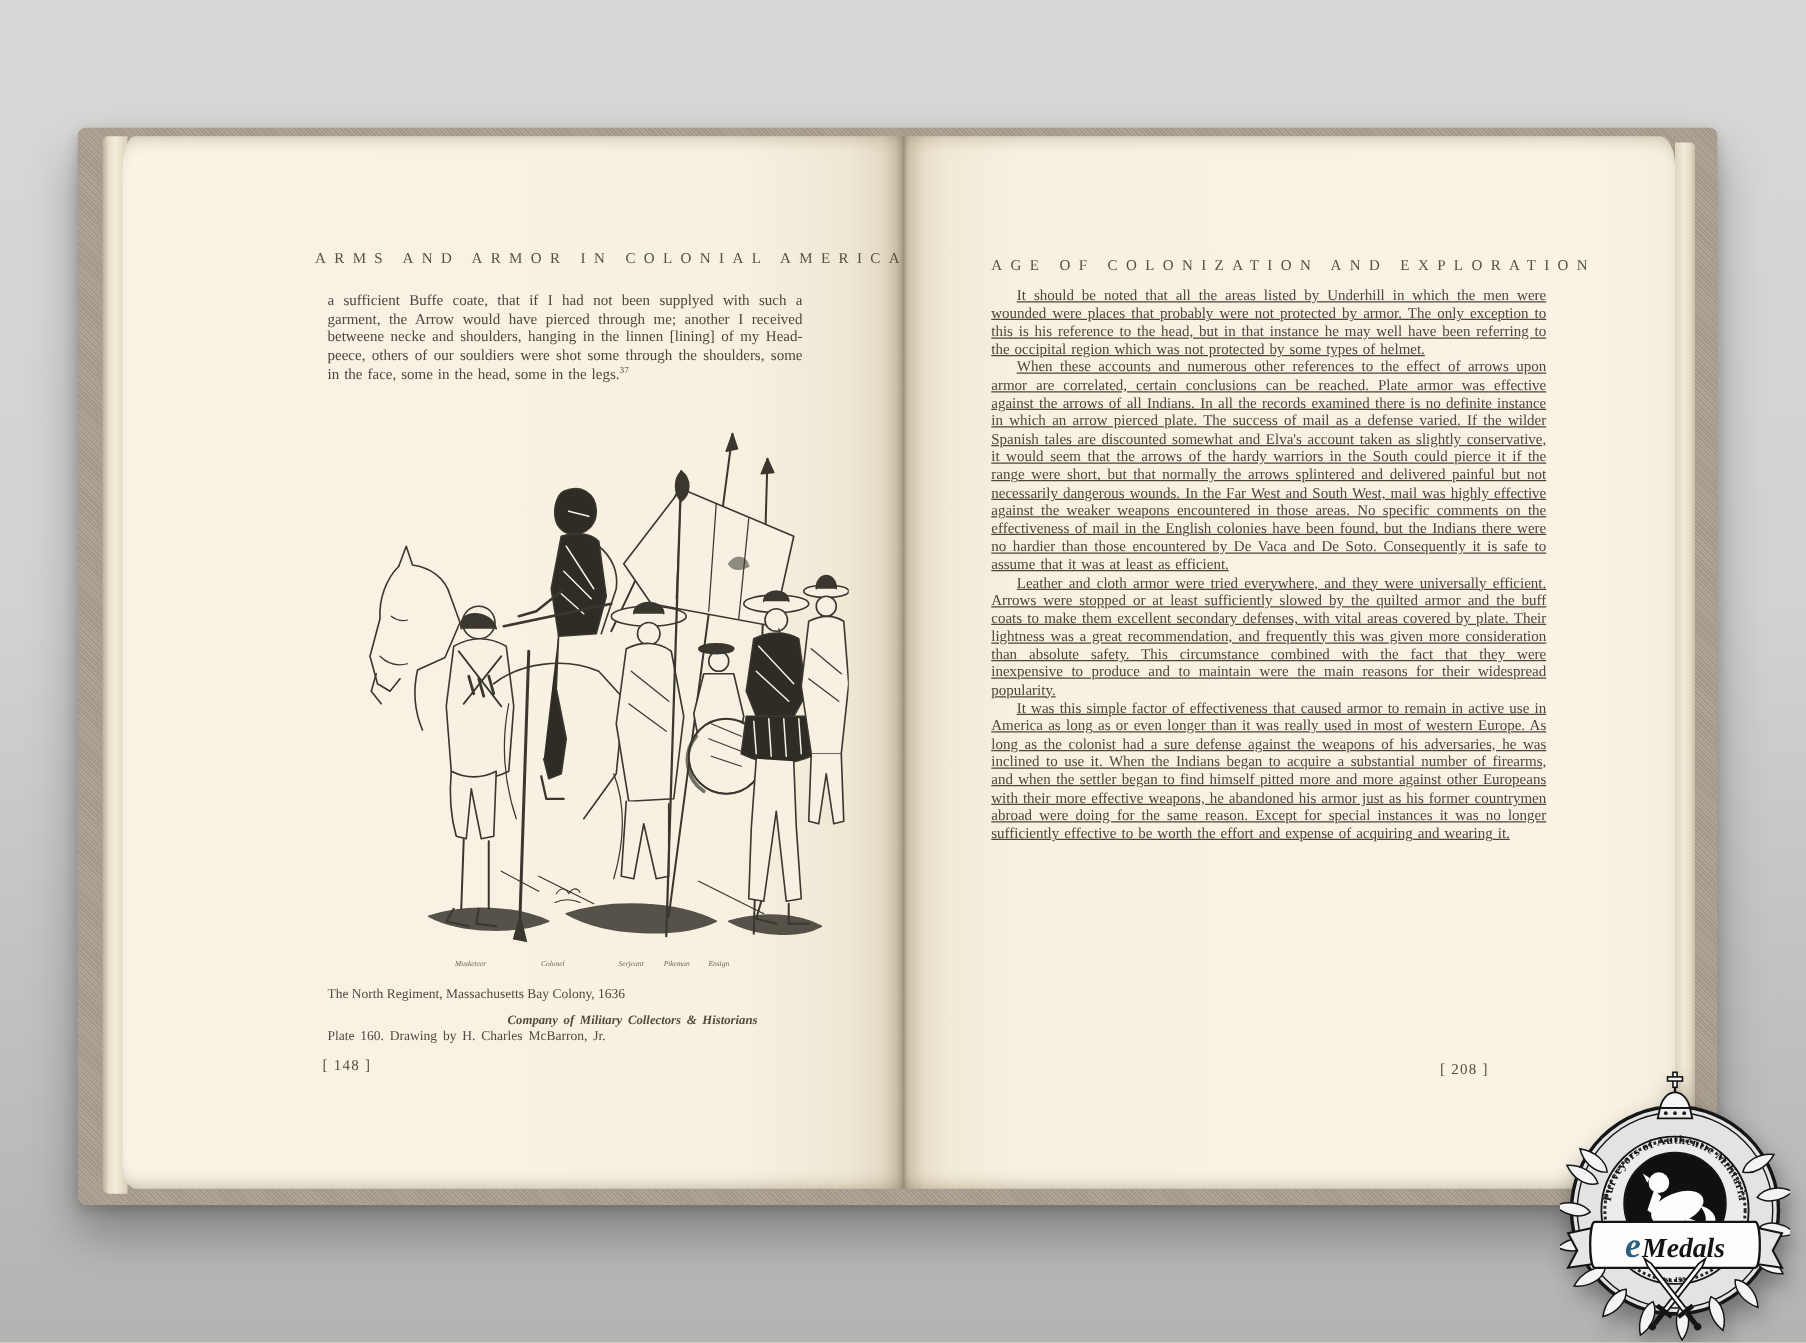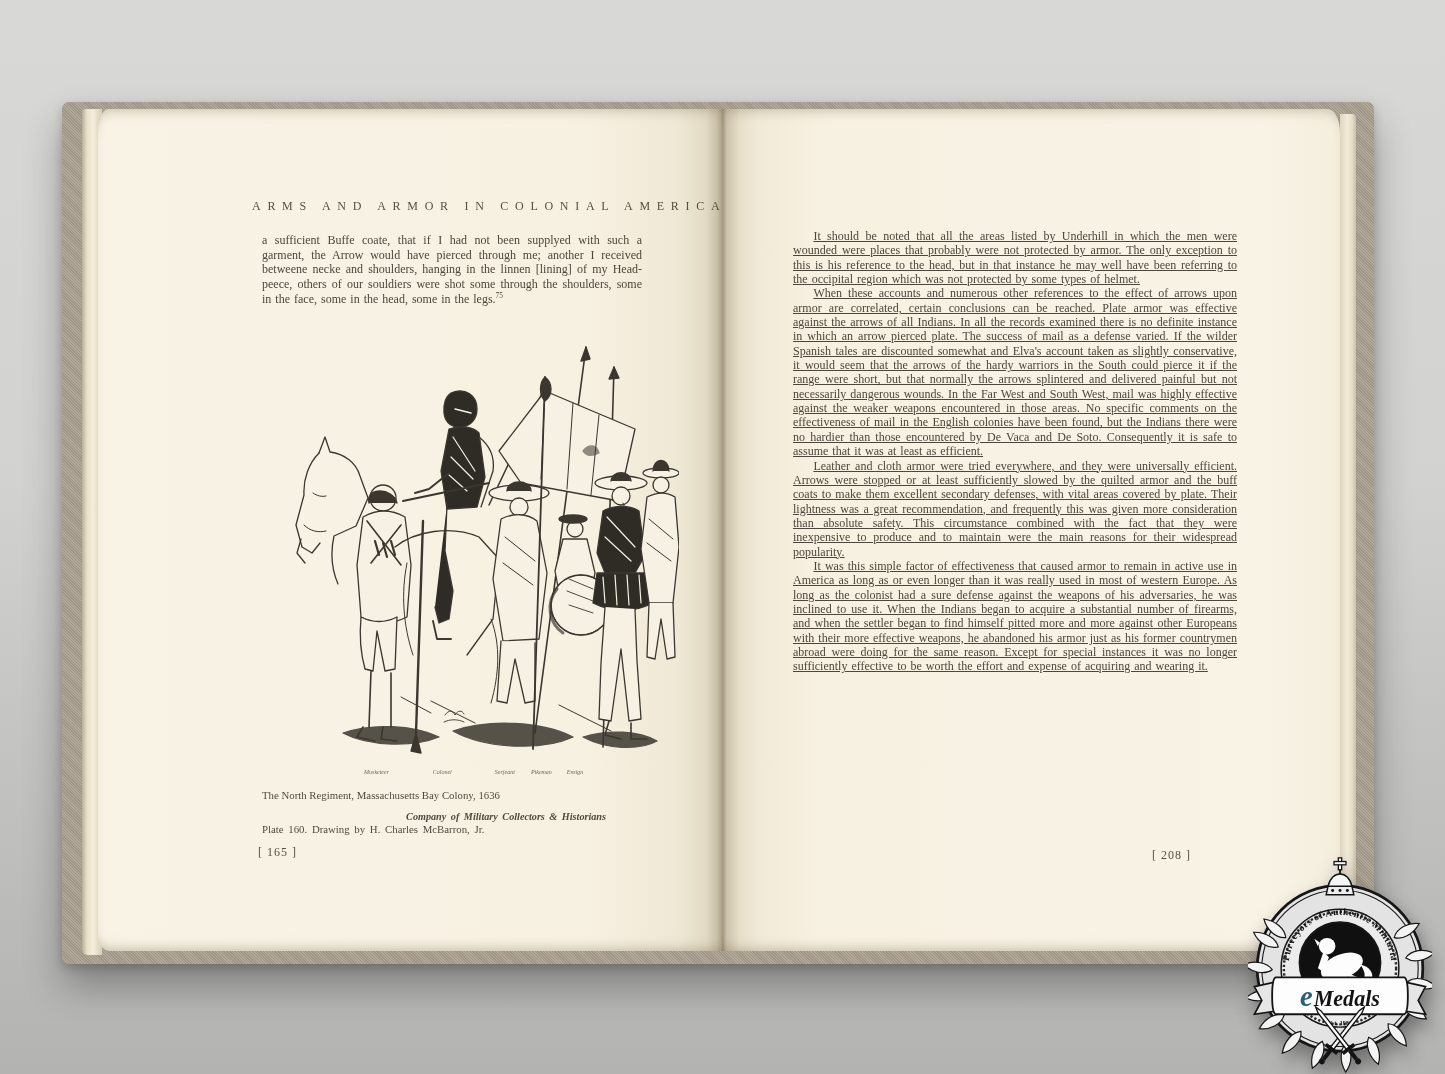--- a/index.html
+++ b/index.html
@@ -77,21 +77,21 @@
     <div class="stack-left"></div>
     <div class="stack-right"></div>
     <div class="page left"></div>
     <div class="page right"></div>
     <div class="gutter"></div>
   </div>
 
   <div class="txt running-head" style="left:252px;top:199px;width:400px;">ARMS AND ARMOR IN COLONIAL AMERICA</div>
 
   <div class="txt bodytext lbody" style="left:262px;top:233px;width:380px;">
-    <p class="noindent"><span>a sufficient Buffe coate, that if I had not been supplyed with such a garment, the Arrow would have pierced through me; another I received betweene necke and shoulders, hanging in the linnen [lining] of my Head-peece, others of our souldiers were shot some through the shoulders, some in the face, some in the head, some in the legs.</span><sup>75</sup></p>
+    <p class="noindent"><span>a sufficient Buffe coate, that if I had not been supplyed with such a garment, the Arrow would have pierced through me; another I received betweene necke and shoulders, hanging in the linnen [lining] of my Head-peece, others of our souldiers were shot some through the shoulders, some in the face, some in the head, some in the legs.</span><sup>37</sup></p>
   </div>
 
   <svg class="plate-svg" width="396" height="428" viewBox="0 0 396 428">
     <g stroke="#3b372f" stroke-width="1.3" fill="none" stroke-linecap="round" stroke-linejoin="round">
 
       <line x1="303" y1="14" x2="252" y2="400" stroke-width="1.6"></line>
       <path d="M303,14 l4,12 -9,2 z" fill="#3b372f"></path>
 
       <line x1="331" y1="34" x2="320" y2="414" stroke-width="1.6"></line>
       <path d="M331,34 l5,11 -10,1 z" fill="#3b372f"></path>
@@ -179,22 +179,23 @@
 
   <div class="figlabel" style="left:363px;top:768px;">Musketeer</div>
   <div class="figlabel" style="left:432px;top:768px;">Colonel</div>
   <div class="figlabel" style="left:494px;top:768px;">Serjeant</div>
   <div class="figlabel" style="left:530px;top:768px;">Pikeman</div>
   <div class="figlabel" style="left:566px;top:768px;">Ensign</div>
 
   <div class="txt caption" style="left:262px;top:789px;width:382px;">The North Regiment, Massachusetts Bay Colony, 1636</div>
   <div class="txt credit" style="left:262px;top:811px;width:344px;">Company of Military Collectors &amp; Historians</div>
   <div class="txt plateline" style="left:262px;top:823px;width:380px;">Plate 160. Drawing by H. Charles McBarron, Jr.</div>
-  <div class="txt pagenum" style="left:258px;top:845px;">[ 165 ]</div>
-
+  <div class="txt pagenum" style="left:258px;top:845px;">[ 148 ]</div>
+
+  <div class="txt running-head" style="left:793px;top:205px;width:444px;">AGE OF COLONIZATION AND EXPLORATION</div>
 
   <div class="txt bodytext rbody" style="left:793px;top:229px;width:444px;">
     <p>It should be noted that all the areas listed by Underhill in which the men were wounded were places that probably were not protected by armor. The only exception to this is his reference to the head, but in that instance he may well have been referring to the occipital region which was not protected by some types of helmet.</p>
     <p>When these accounts and numerous other references to the effect of arrows upon armor are correlated, certain conclusions can be reached. Plate armor was effective against the arrows of all Indians. In all the records examined there is no definite instance in which an arrow pierced plate. The success of mail as a defense varied. If the wilder Spanish tales are discounted somewhat and Elva's account taken as slightly conservative, it would seem that the arrows of the hardy warriors in the South could pierce it if the range were short, but that normally the arrows splintered and delivered painful but not necessarily dangerous wounds. In the Far West and South West, mail was highly effective against the weaker weapons encountered in those areas. No specific comments on the effectiveness of mail in the English colonies have been found, but the Indians there were no hardier than those encountered by De Vaca and De Soto. Consequently it is safe to assume that it was at least as efficient.</p>
     <p>Leather and cloth armor were tried everywhere, and they were universally efficient. Arrows were stopped or at least sufficiently slowed by the quilted armor and the buff coats to make them excellent secondary defenses, with vital areas covered by plate. Their lightness was a great recommendation, and frequently this was given more consideration than absolute safety. This circumstance combined with the fact that they were inexpensive to produce and to maintain were the main reasons for their widespread popularity.</p>
     <p>It was this simple factor of effectiveness that caused armor to remain in active use in America as long as or even longer than it was really used in most of western Europe. As long as the colonist had a sure defense against the weapons of his adversaries, he was inclined to use it. When the Indians began to acquire a substantial number of firearms, and when the settler began to find himself pitted more and more against other Europeans with their more effective weapons, he abandoned his armor just as his former countrymen abroad were doing for the same reason. Except for special instances it was no longer sufficiently effective to be worth the effort and expense of acquiring and wearing it.</p>
   </div>
 
   <div class="txt pagenum" style="left:1152px;top:848px;">[ 208 ]</div>
 

